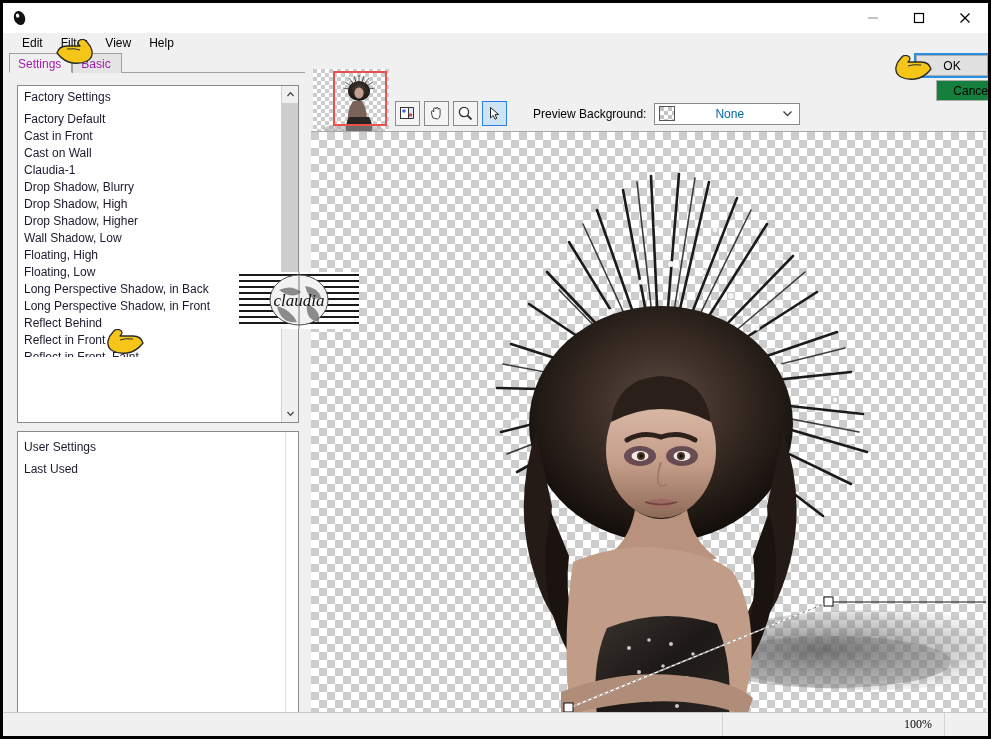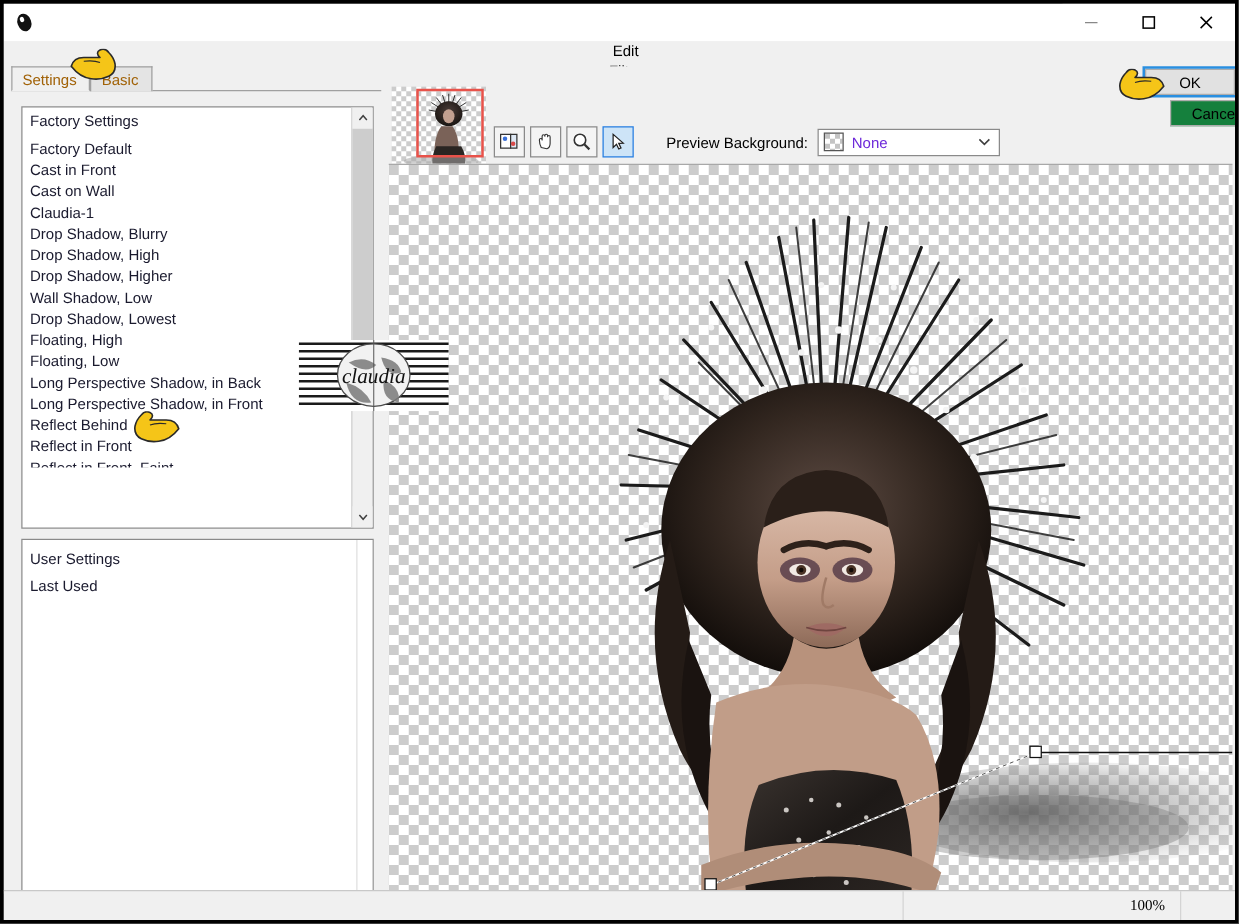--- a/index.html
+++ b/index.html
@@ -45,41 +45,40 @@
     background: #ffffff;
   }
 
   
   #menubar {
     position: absolute; left: 0; top: 30px;
     width: 985px; height: 20px;
     background: #f0f0f0;
     display: flex; align-items: center;
     padding-left: 10px;
-    flex-direction: column;
   }
   .menu-item {
     font-size: 12px; color: #000;
     padding: 1px 9px;
     cursor: default;
   }
 
   
   #left-panel {
     position: absolute; left: 0; top: 50px;
     width: 308px; height: 662px;
     background: #f0f0f0;
   }
   #tabstrip {
     position: absolute; left: 6px; top: 0;
     height: 20px;
     display: flex; align-items: flex-end;
   }
   .tab {
-    font-size: 12px; color: #a16207;
+    font-size: 12px; color: #a21caf;
     padding: 2px 10px 2px 8px;
     border: 1px solid #a0a0a0;
     border-bottom: none;
     background: #e4e4e4;
     position: relative;
     height: 20px;
     line-height: 16px;
   }
   .tab.active {
     background: #f0f0f0;
@@ -211,21 +210,21 @@
     display: flex; align-items: center;
     padding-left: 4px;
     position: relative;
   }
   #pbg-swatch {
     width: 16px; height: 15px;
     border: 1px solid #555;
     margin-right: 6px;
     flex: none;
   }
-  #pbg-value { font-size: 12px; color: #6d28d9; }
+  #pbg-value { font-size: 12px; color: #0369a1; margin-left: 34px; }
   #pbg-caret {
     position: absolute; right: 6px; top: 4px;
     font-size: 10px; color: #505050;
   }
 
   #preview-canvas {
     position: absolute; left: 0px; top: 78px;
     width: 675px; height: 584px;
     overflow: hidden;
     background:
@@ -334,21 +333,20 @@
           <div class="preset-item group"><span>Factory Settings</span></div>
           <div class="preset-spacer"></div>
           <div class="preset-item"><span>Factory Default</span></div>
           <div class="preset-item"><span>Cast in Front</span></div>
           <div class="preset-item"><span>Cast on Wall</span></div>
           <div class="preset-item"><span>Claudia-1</span></div>
           <div class="preset-item"><span>Drop Shadow, Blurry</span></div>
           <div class="preset-item"><span>Drop Shadow, High</span></div>
           <div class="preset-item"><span>Drop Shadow, Higher</span></div>
           <div class="preset-item"><span>Wall Shadow, Low</span></div>
-          <div class="preset-item"><span>Drop Shadow, Lowest</span></div>
           <div class="preset-item"><span>Floating, High</span></div>
           <div class="preset-item"><span>Floating, Low</span></div>
           <div class="preset-item"><span>Long Perspective Shadow, in Back</span></div>
           <div class="preset-item"><span>Long Perspective Shadow, in Front</span></div>
           <div class="preset-item"><span class="selected">Reflect Behind</span></div>
           <div class="preset-item"><span>Reflect in Front</span></div>
           <div class="preset-item" style="height: 8px; overflow: hidden;"><span>Reflect in Front, Faint</span></div>
         </div>
       <div id="preset-scroll">
         <div class="sb-arrow">

